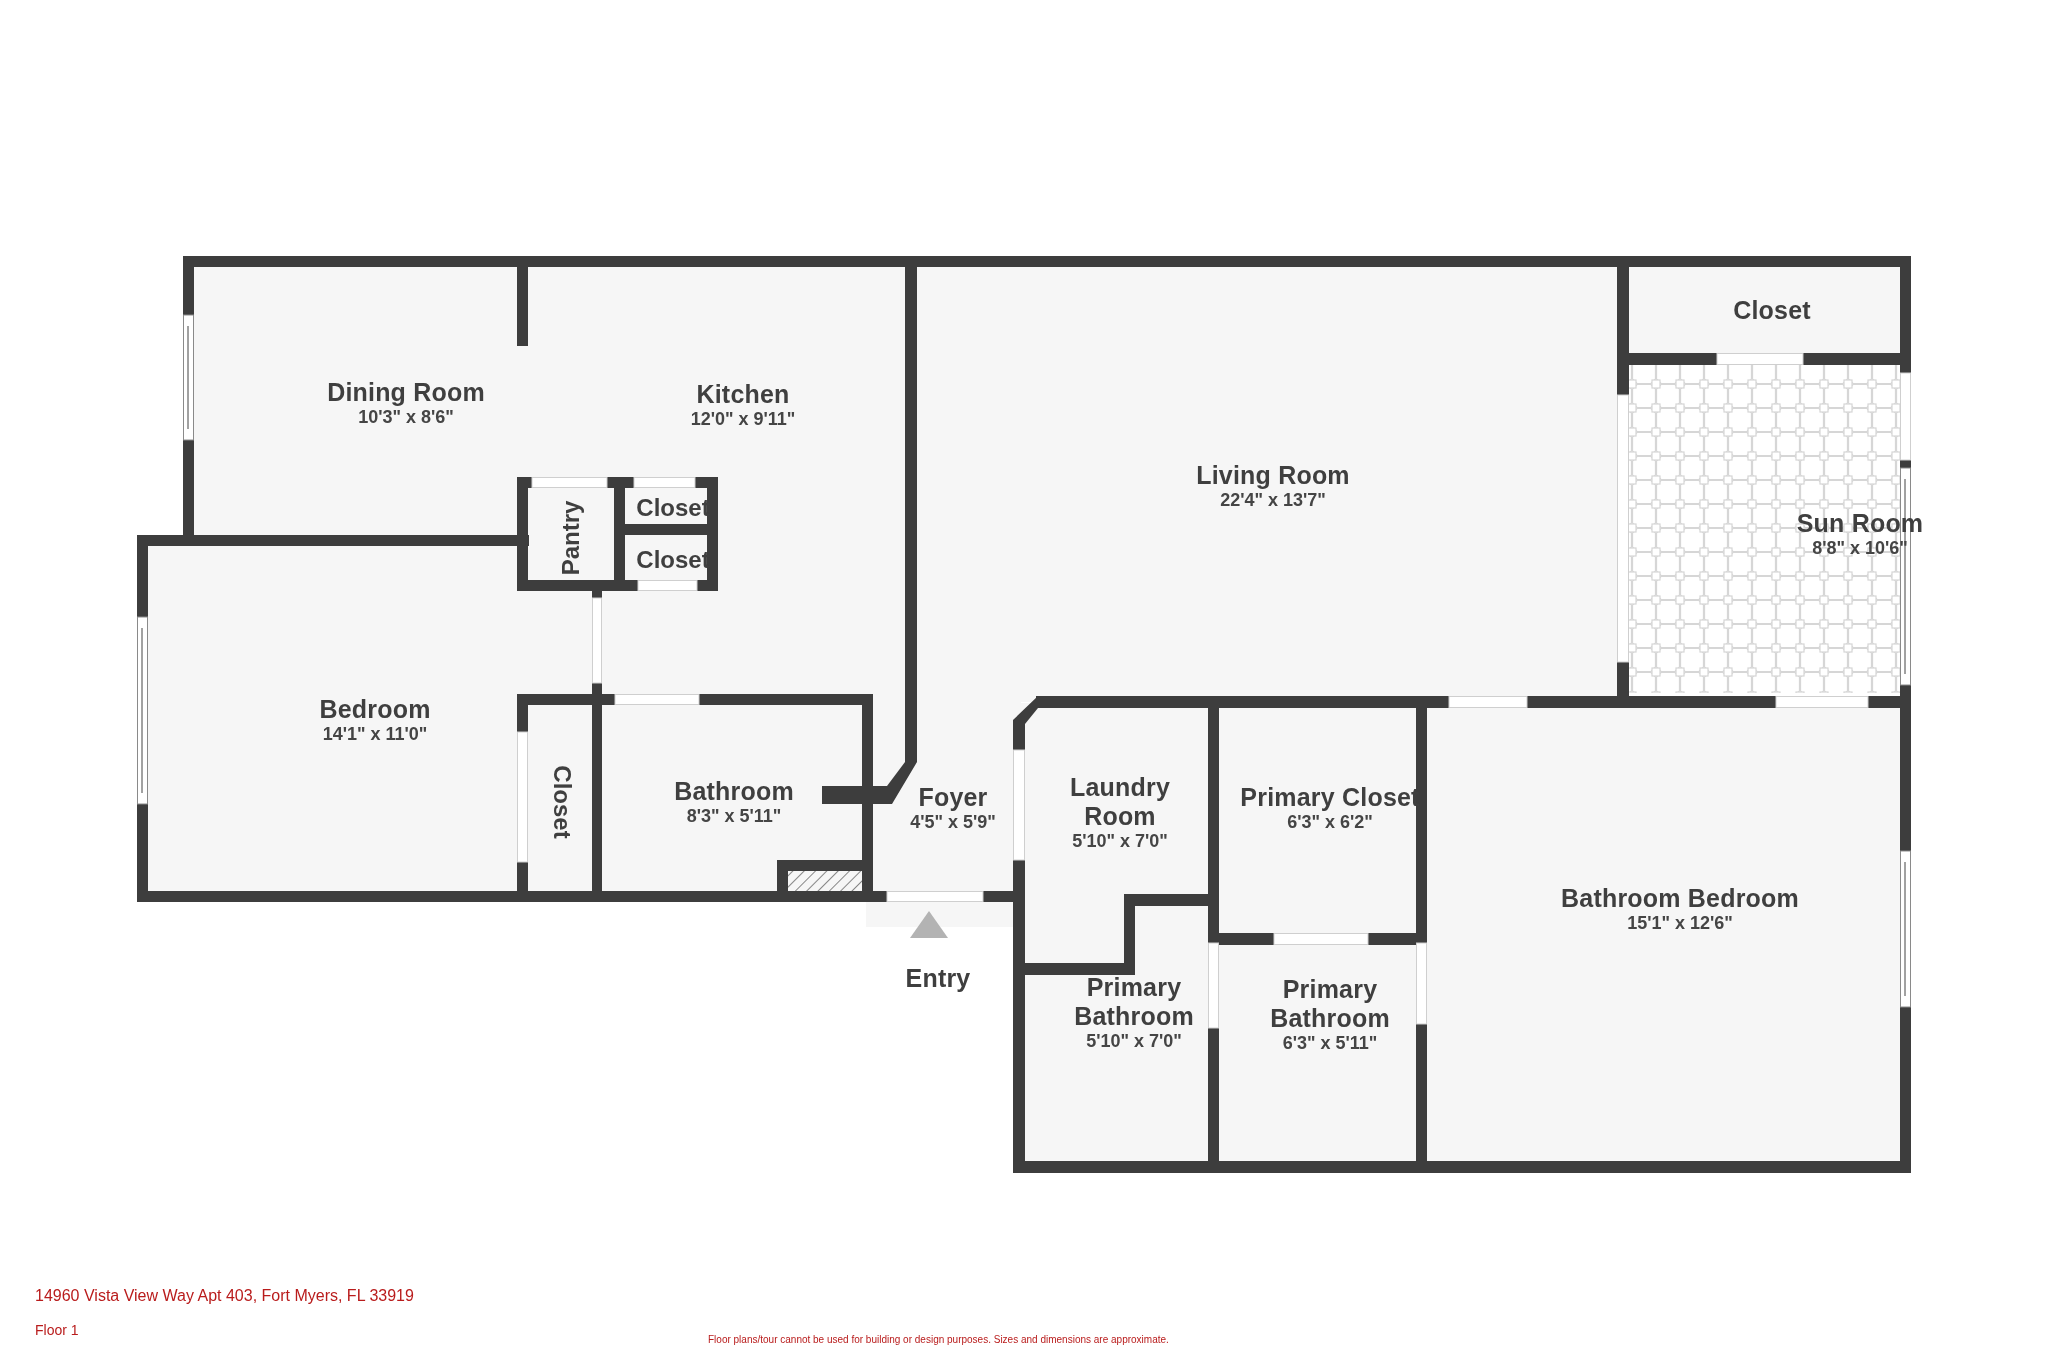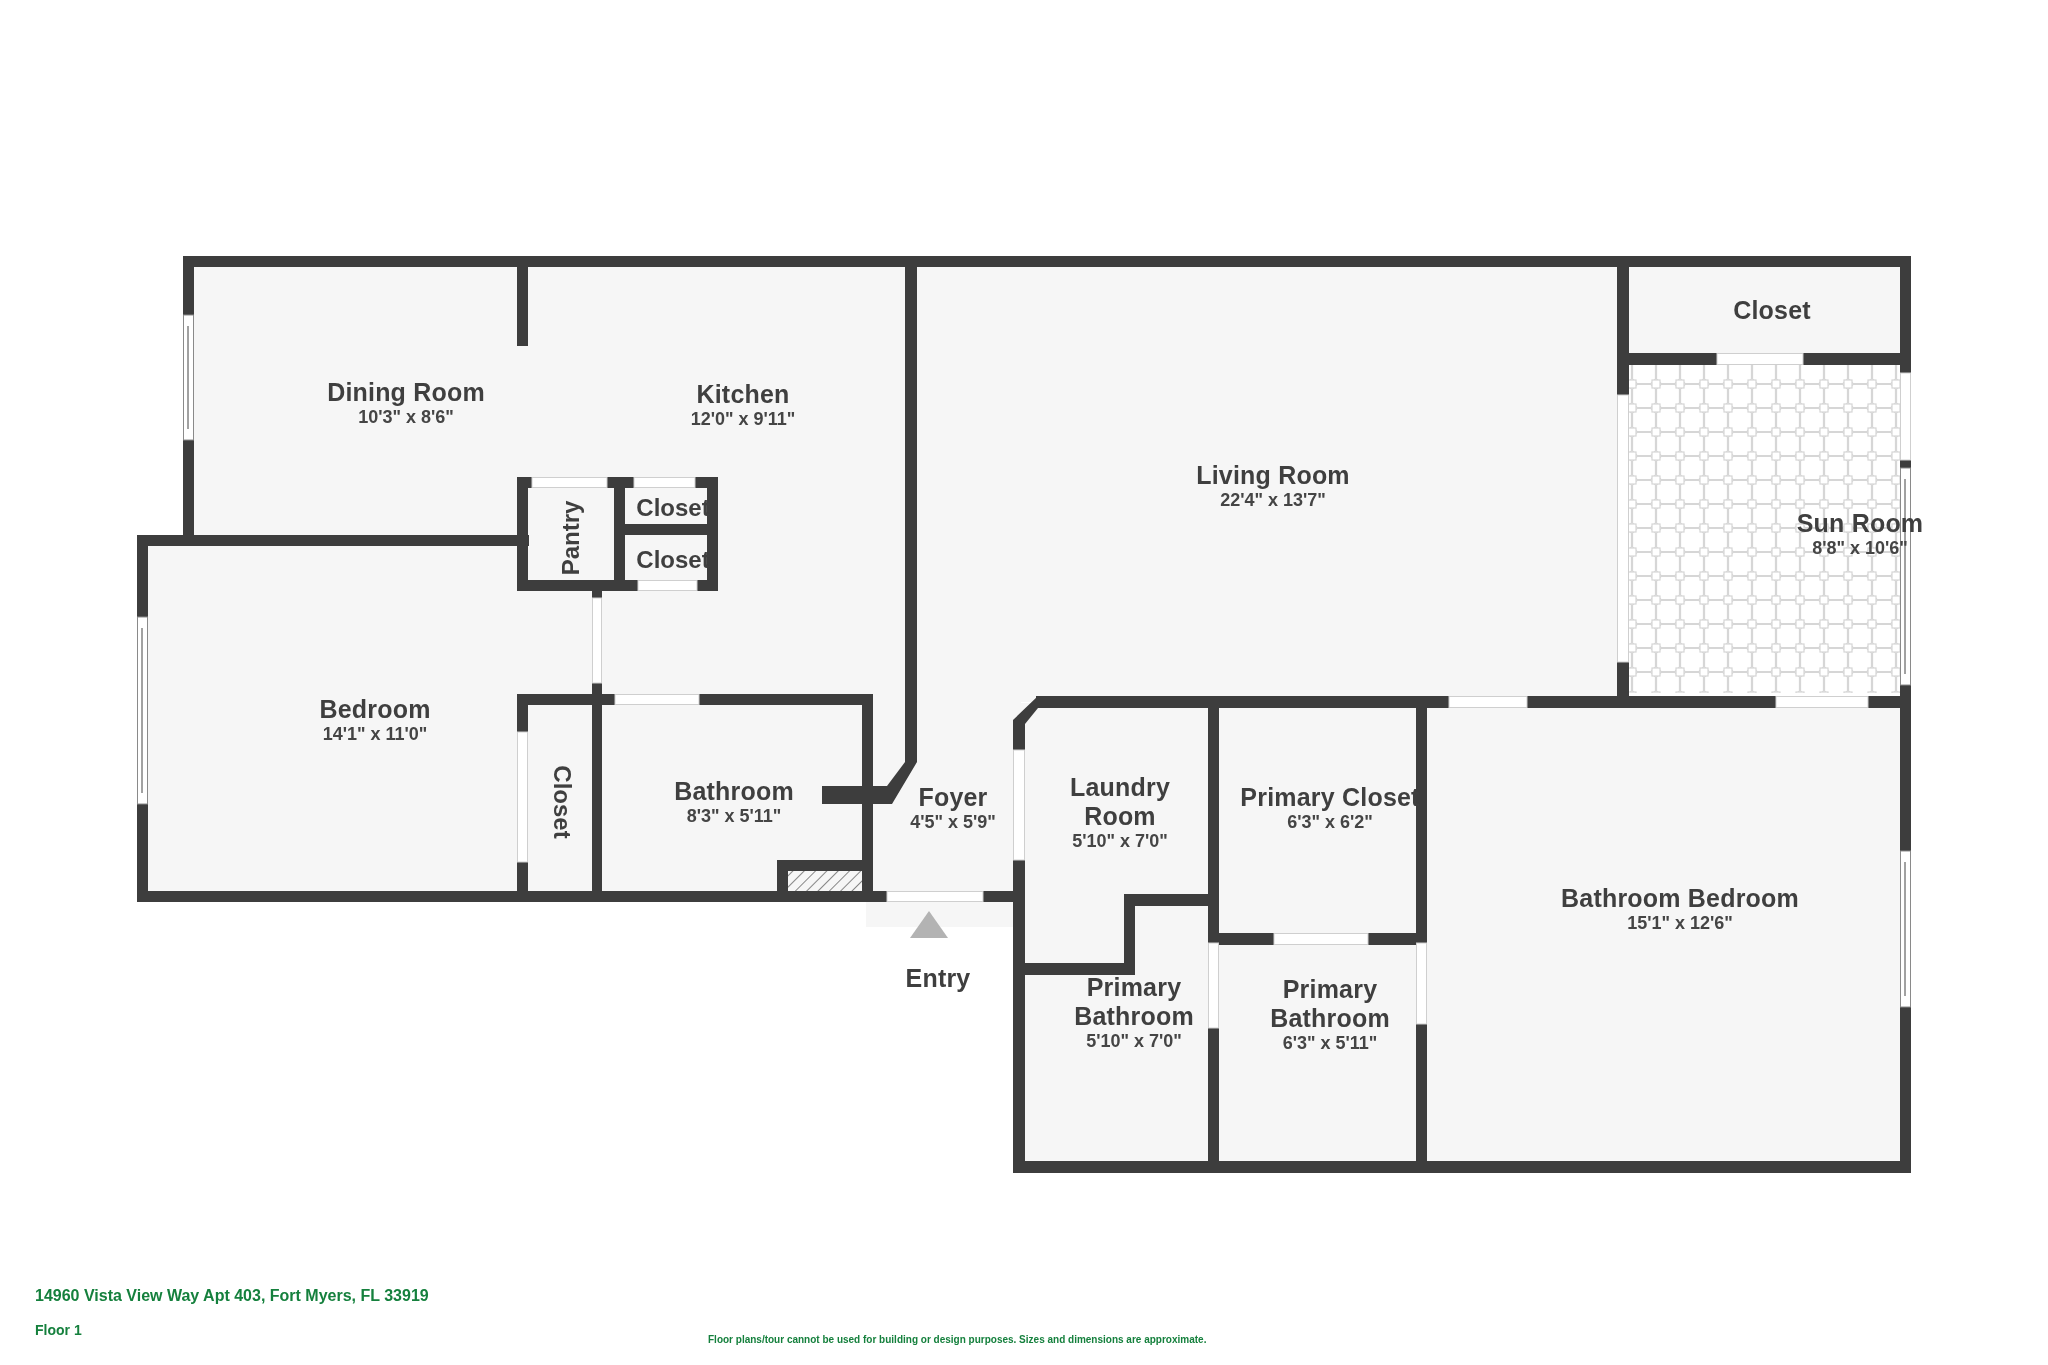--- a/index.html
+++ b/index.html
@@ -6,21 +6,21 @@
   body { width:2048px; height:1365px; position:relative; overflow:hidden;
          font-family:"Liberation Sans", "DejaVu Sans", sans-serif; color:#404040; }
   #plan { position:absolute; left:0; top:0; }
   .lbl { position:absolute; transform:translate(-50%,-50%); text-align:center; white-space:nowrap;
          color:#3f3f3f; line-height:1.15; }
   .room-name { font-weight:bold; font-size:25px; letter-spacing:0.2px; }
   .room-dims { font-weight:bold; font-size:18px; color:#454545; }
   .small-name { font-weight:bold; font-size:24px; }
   .vert-ccw { transform:translate(-50%,-50%) rotate(-90deg); }
   .vert-cw { transform:translate(-50%,-50%) rotate(90deg); }
-  .footer { position:absolute; font-weight:bold; color:#15803d; white-space:nowrap; }
+  .footer { position:absolute; font-weight:normal; color:#b91c1c; white-space:nowrap; }
   .addr { left:35px; top:1287px; font-size:16px; }
   .floor { left:35px; top:1322px; font-size:14px; }
   .disclaimer { left:708px; top:1334px; font-size:10px; }
 </style>
 </head>
 <body>
 
 <svg id="plan" width="2048" height="1365" viewBox="0 0 2048 1365" xmlns="http://www.w3.org/2000/svg">
   <defs>
     <pattern id="tile" x="0" y="0" width="24" height="24" patternUnits="userSpaceOnUse">

